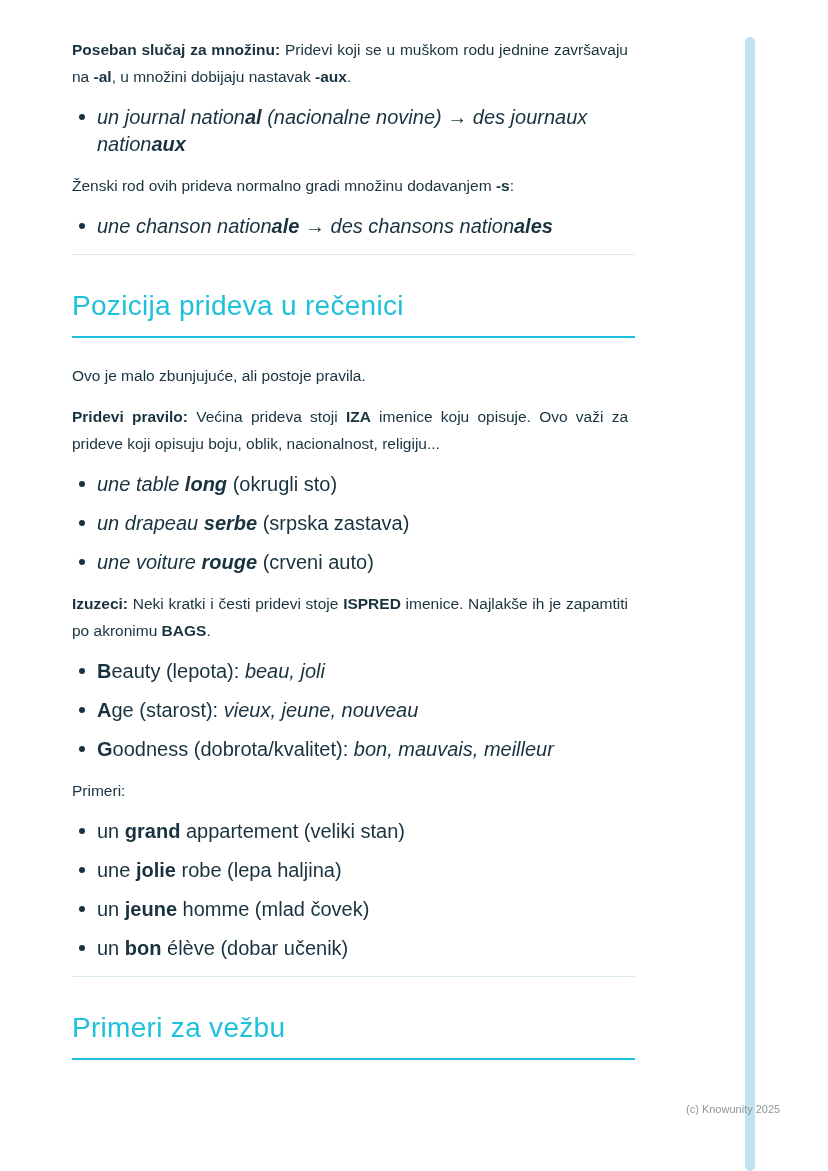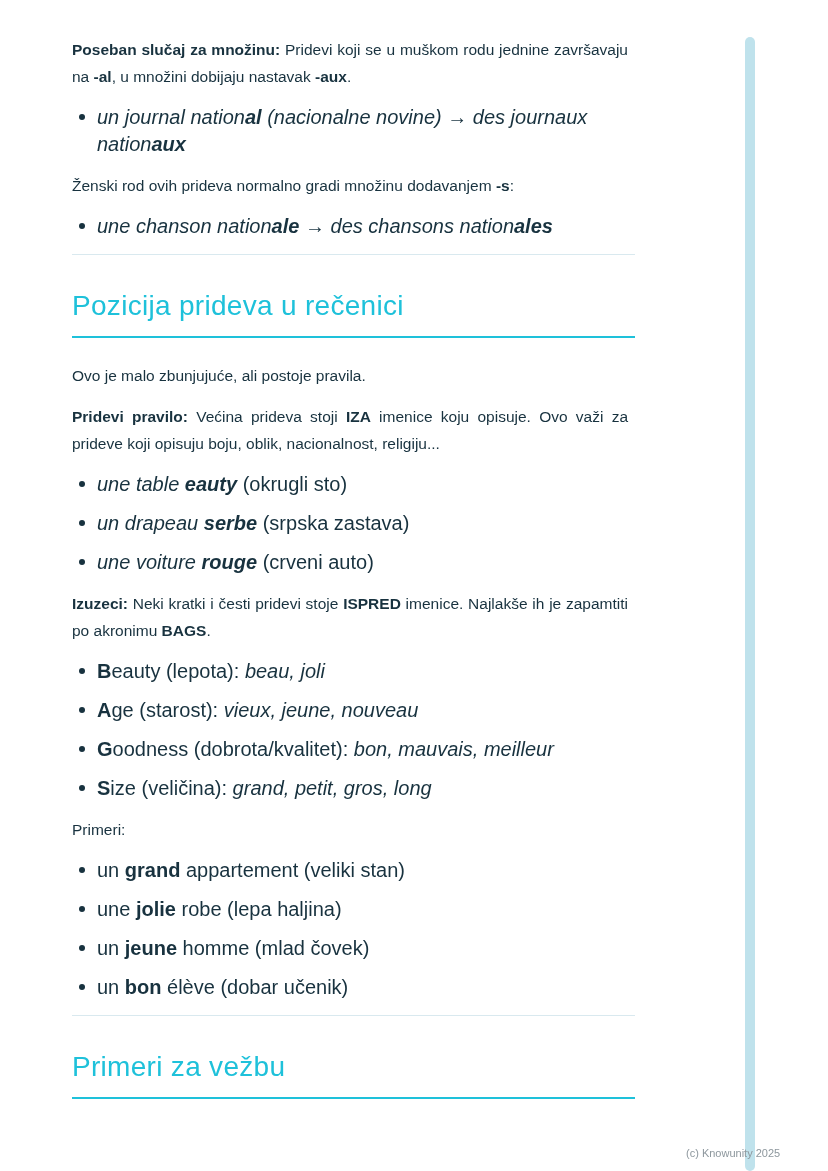--- a/index.html
+++ b/index.html
@@ -73,21 +73,21 @@
     top: 37px;
     width: 10px;
     height: 1134px;
     border-radius: 6px;
     background: var(--stripe, #bfe2ec);
     z-index: 1;
   }
   .footer-credit {
     position: absolute;
     left: 686px;
-    top: 1146px;
+    top: 1102px;
     font-size: 11px;
     line-height: 14px;
     color: var(--muted, #8d979d);
     z-index: 2;
     white-space: nowrap;
   }
 </style>
 </head>
 <body>
 
@@ -112,32 +112,31 @@
     <hr class="divider">
 
     <h2 class="heading">Pozicija prideva u rečenici</h2>
     <div class="heading-rule"></div>
 
     <p class="para"><span>Ovo je malo zbunjujuće, ali postoje pravila.</span></p>
 
     <p class="para justify"><span class="b">Pridevi pravilo:</span><span> Većina prideva stoji </span><span class="b">IZA</span><span> imenice koju opisuje. Ovo važi za prideve koji opisuju boju, oblik, nacionalnost, religiju...</span></p>
 
     <ul class="list">
-      <li class="list-item"><span class="i">une table </span><span class="b i">eauty</span><span> (okrugli sto)</span></li>
+      <li class="list-item"><span class="i">une table </span><span class="b i">long</span><span> (okrugli sto)</span></li>
       <li class="list-item"><span class="i">un drapeau </span><span class="b i">serbe</span><span> (srpska zastava)</span></li>
       <li class="list-item"><span class="i">une voiture </span><span class="b i">rouge</span><span> (crveni auto)</span></li>
     </ul>
 
     <p class="para justify"><span class="b">Izuzeci:</span><span> Neki kratki i česti pridevi stoje </span><span class="b">ISPRED</span><span> imenice. Najlakše ih je zapamtiti po akronimu </span><span class="b">BAGS</span><span>.</span></p>
 
     <ul class="list">
       <li class="list-item"><span class="b">B</span><span>eauty (lepota): </span><span class="i">beau, joli</span></li>
       <li class="list-item"><span class="b">A</span><span>ge (starost): </span><span class="i">vieux, jeune, nouveau</span></li>
       <li class="list-item"><span class="b">G</span><span>oodness (dobrota/kvalitet): </span><span class="i">bon, mauvais, meilleur</span></li>
-      <li class="list-item"><span class="b">S</span><span>ize (veličina): </span><span class="i">grand, petit, gros, long</span></li>
     </ul>
 
     <p class="para"><span>Primeri:</span></p>
 
     <ul class="list">
       <li class="list-item"><span>un </span><span class="b">grand</span><span> appartement (veliki stan)</span></li>
       <li class="list-item"><span>une </span><span class="b">jolie</span><span> robe (lepa haljina)</span></li>
       <li class="list-item"><span>un </span><span class="b">jeune</span><span> homme (mlad čovek)</span></li>
       <li class="list-item"><span>un </span><span class="b">bon</span><span> élève (dobar učenik)</span></li>
     </ul>

